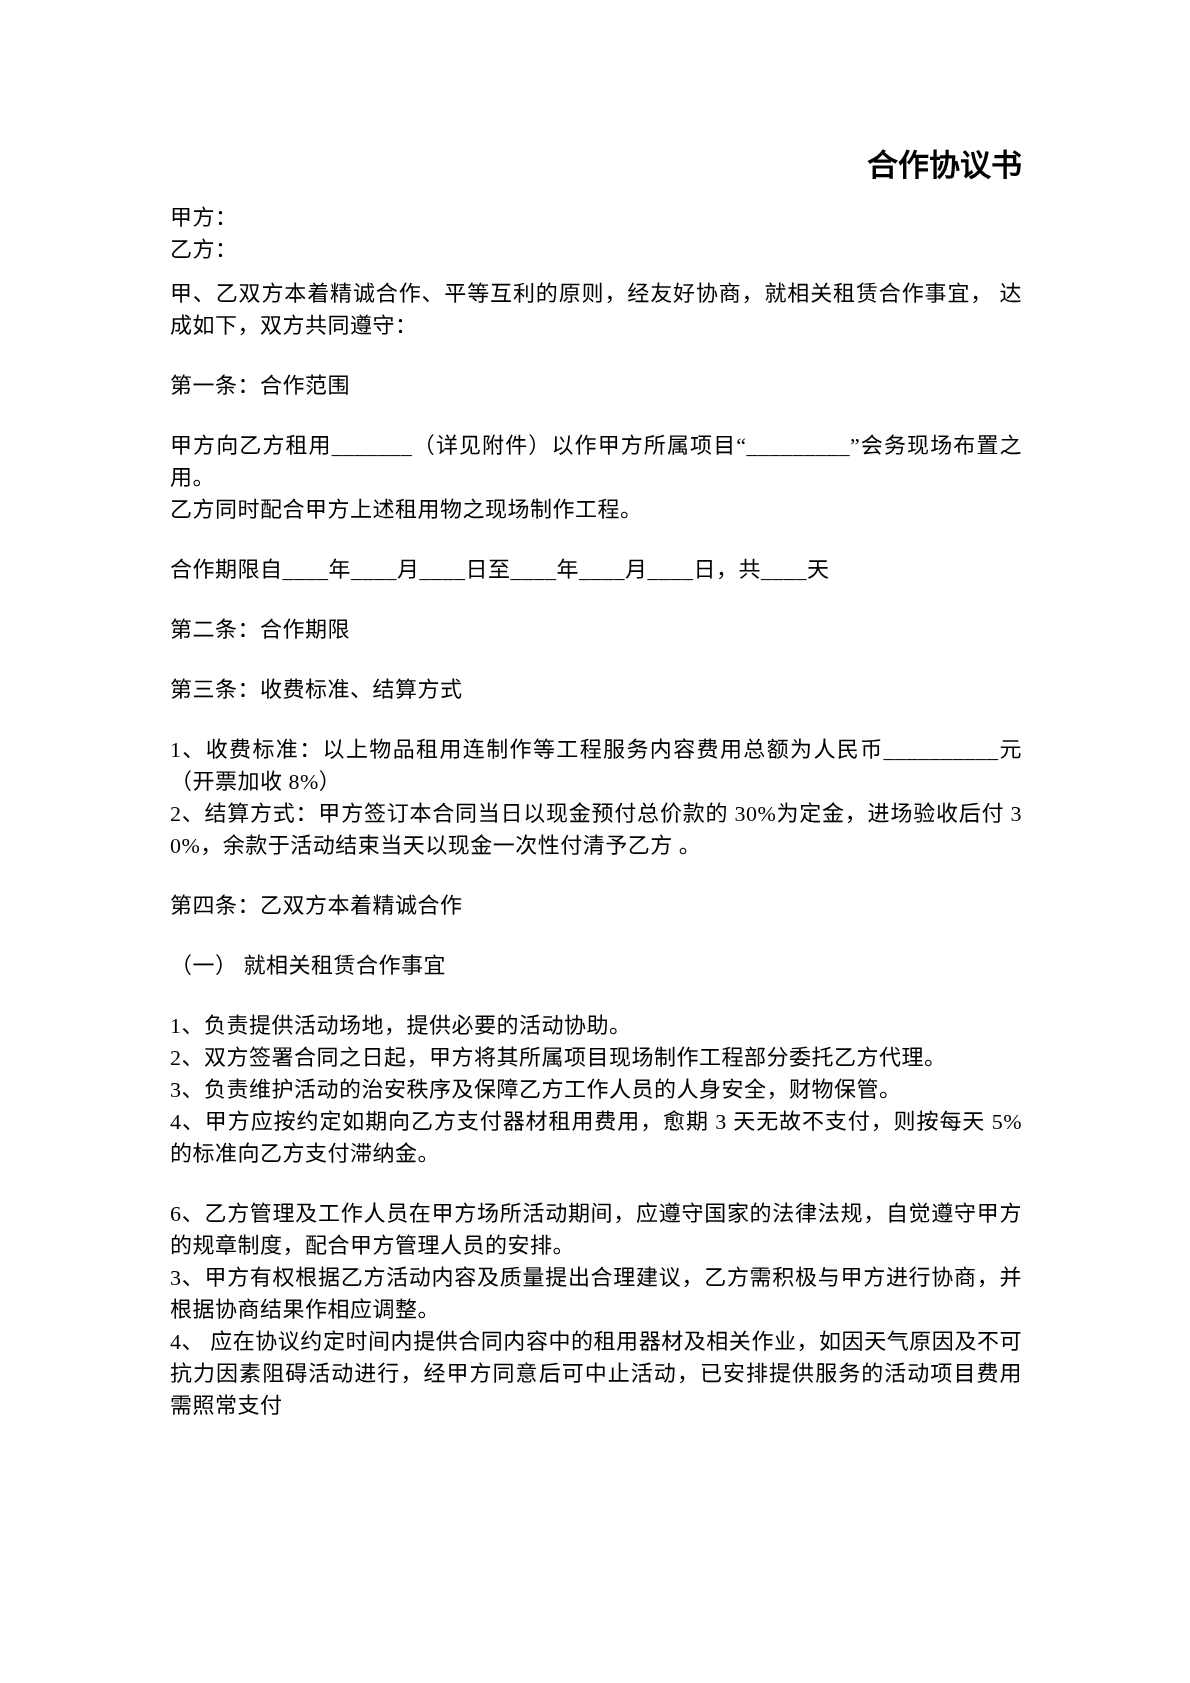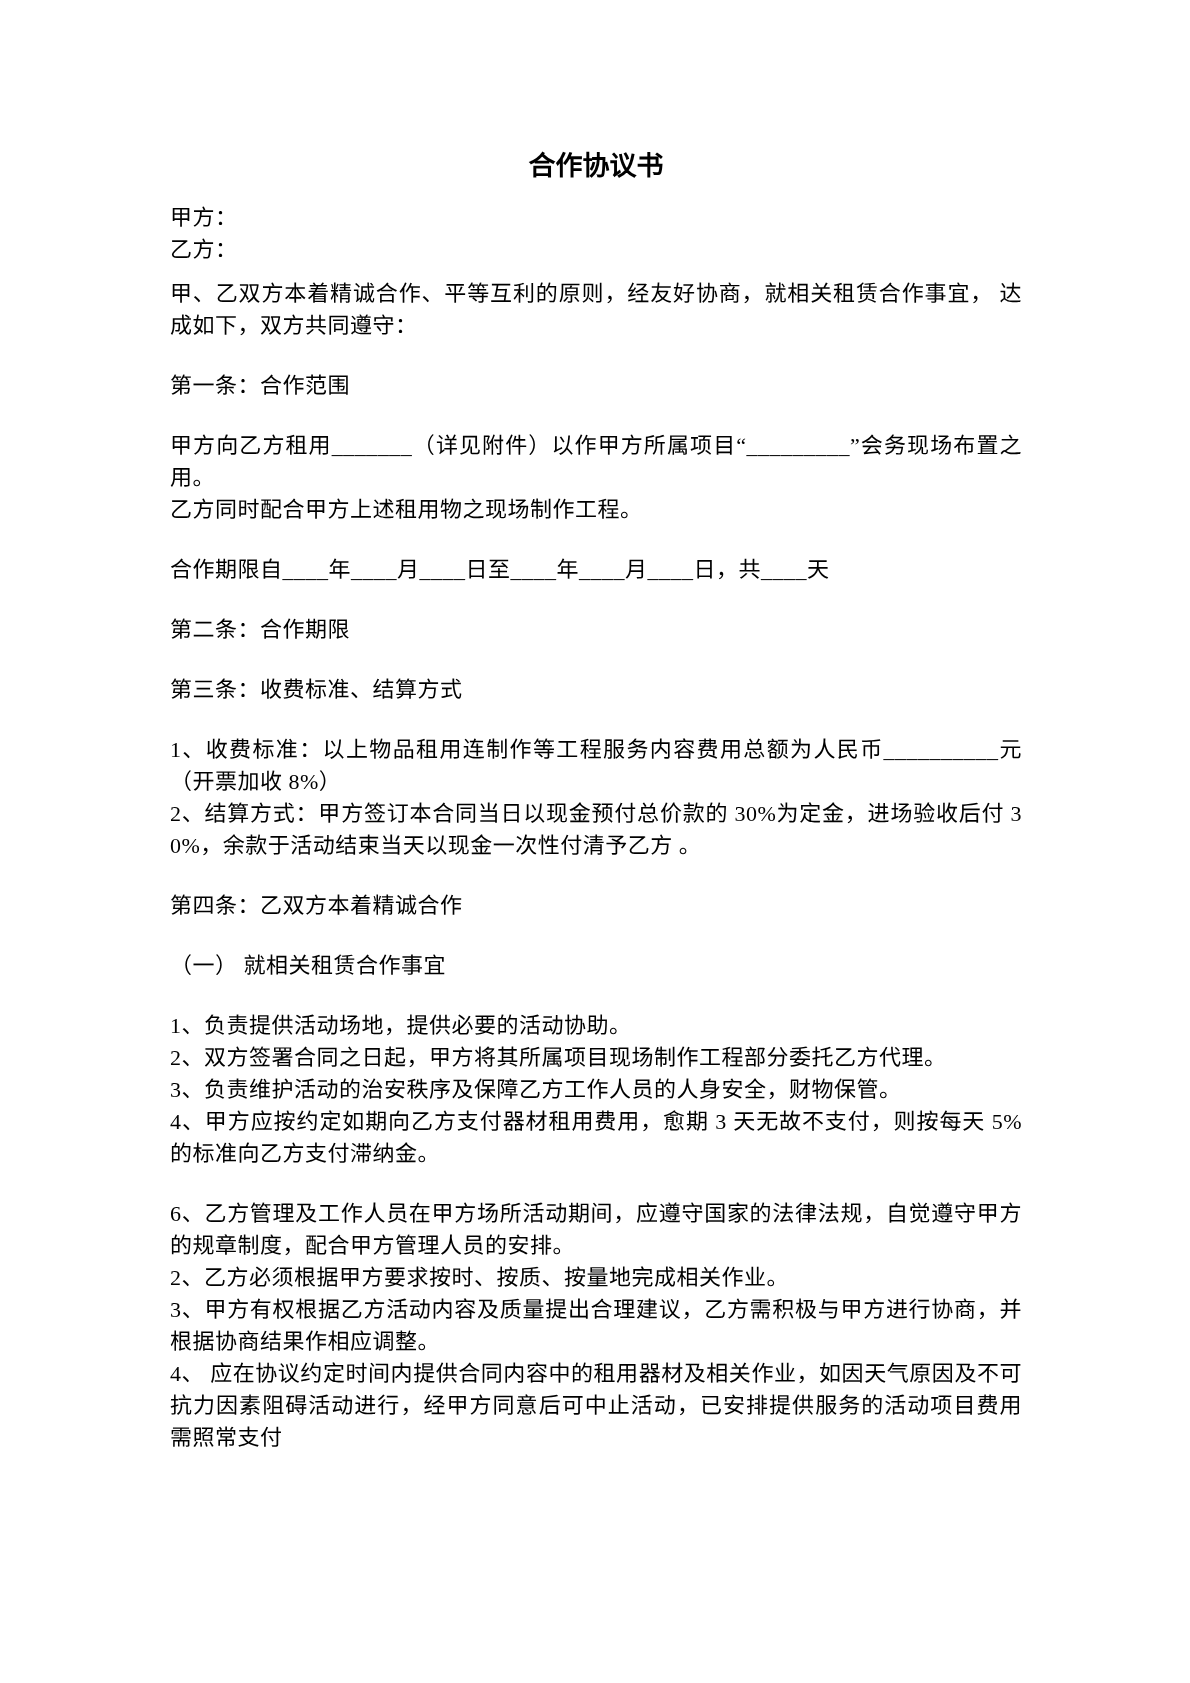--- a/index.html
+++ b/index.html
@@ -15,23 +15,23 @@
     background: #ffffff;
     color: #000000;
     box-sizing: border-box;
     padding: 146px 168px 0 170px;
     overflow: hidden;
     font-family: "Liberation Serif", "DejaVu Serif", serif;
     font-size: 22px;
     line-height: 32px;
   }
   .doc-title {
-    font-size: 27px;
+    font-size: 31px;
     font-weight: bold;
-    text-align: center;
+    text-align: right;
     line-height: 40px;
     margin: 0 0 16px 0;
   }
   .blk {
     margin: 0;
     text-align: justify;
     word-break: break-all;
     letter-spacing: 0.5px;
   }
   .gap    { margin-top: 28px; }
@@ -62,17 +62,16 @@
 
   <p class="blk gap">第四条：乙双方本着精诚合作</p>
 
   <p class="blk gap">（一）  就相关租赁合作事宜</p>
   <p class="blk gap">1、负责提供活动场地，提供必要的活动协助。</p>
   <p class="blk">2、双方签署合同之日起，甲方将其所属项目现场制作工程部分委托乙方代理。</p>
   <p class="blk">3、负责维护活动的治安秩序及保障乙方工作人员的人身安全，财物保管。</p>
   <p class="blk">4、甲方应按约定如期向乙方支付器材租用费用，愈期 3 天无故不支付，则按每天 5%的标准向乙方支付滞纳金。</p>
 
   <p class="blk gap">6、乙方管理及工作人员在甲方场所活动期间，应遵守国家的法律法规，自觉遵守甲方 的规章制度，配合甲方管理人员的安排。</p>
-  <p class="blk">2、乙方必须根据甲方要求按时、按质、按量地完成相关作业。</p>
   <p class="blk">3、甲方有权根据乙方活动内容及质量提出合理建议，乙方需积极与甲方进行协商，并 根据协商结果作相应调整。</p>
   <p class="blk">4、 应在协议约定时间内提供合同内容中的租用器材及相关作业，如因天气原因及不可抗力因素阻碍活动进行，经甲方同意后可中止活动，已安排提供服务的活动项目费用需照常支付</p>
 
 </div>
 
 </body></html>

